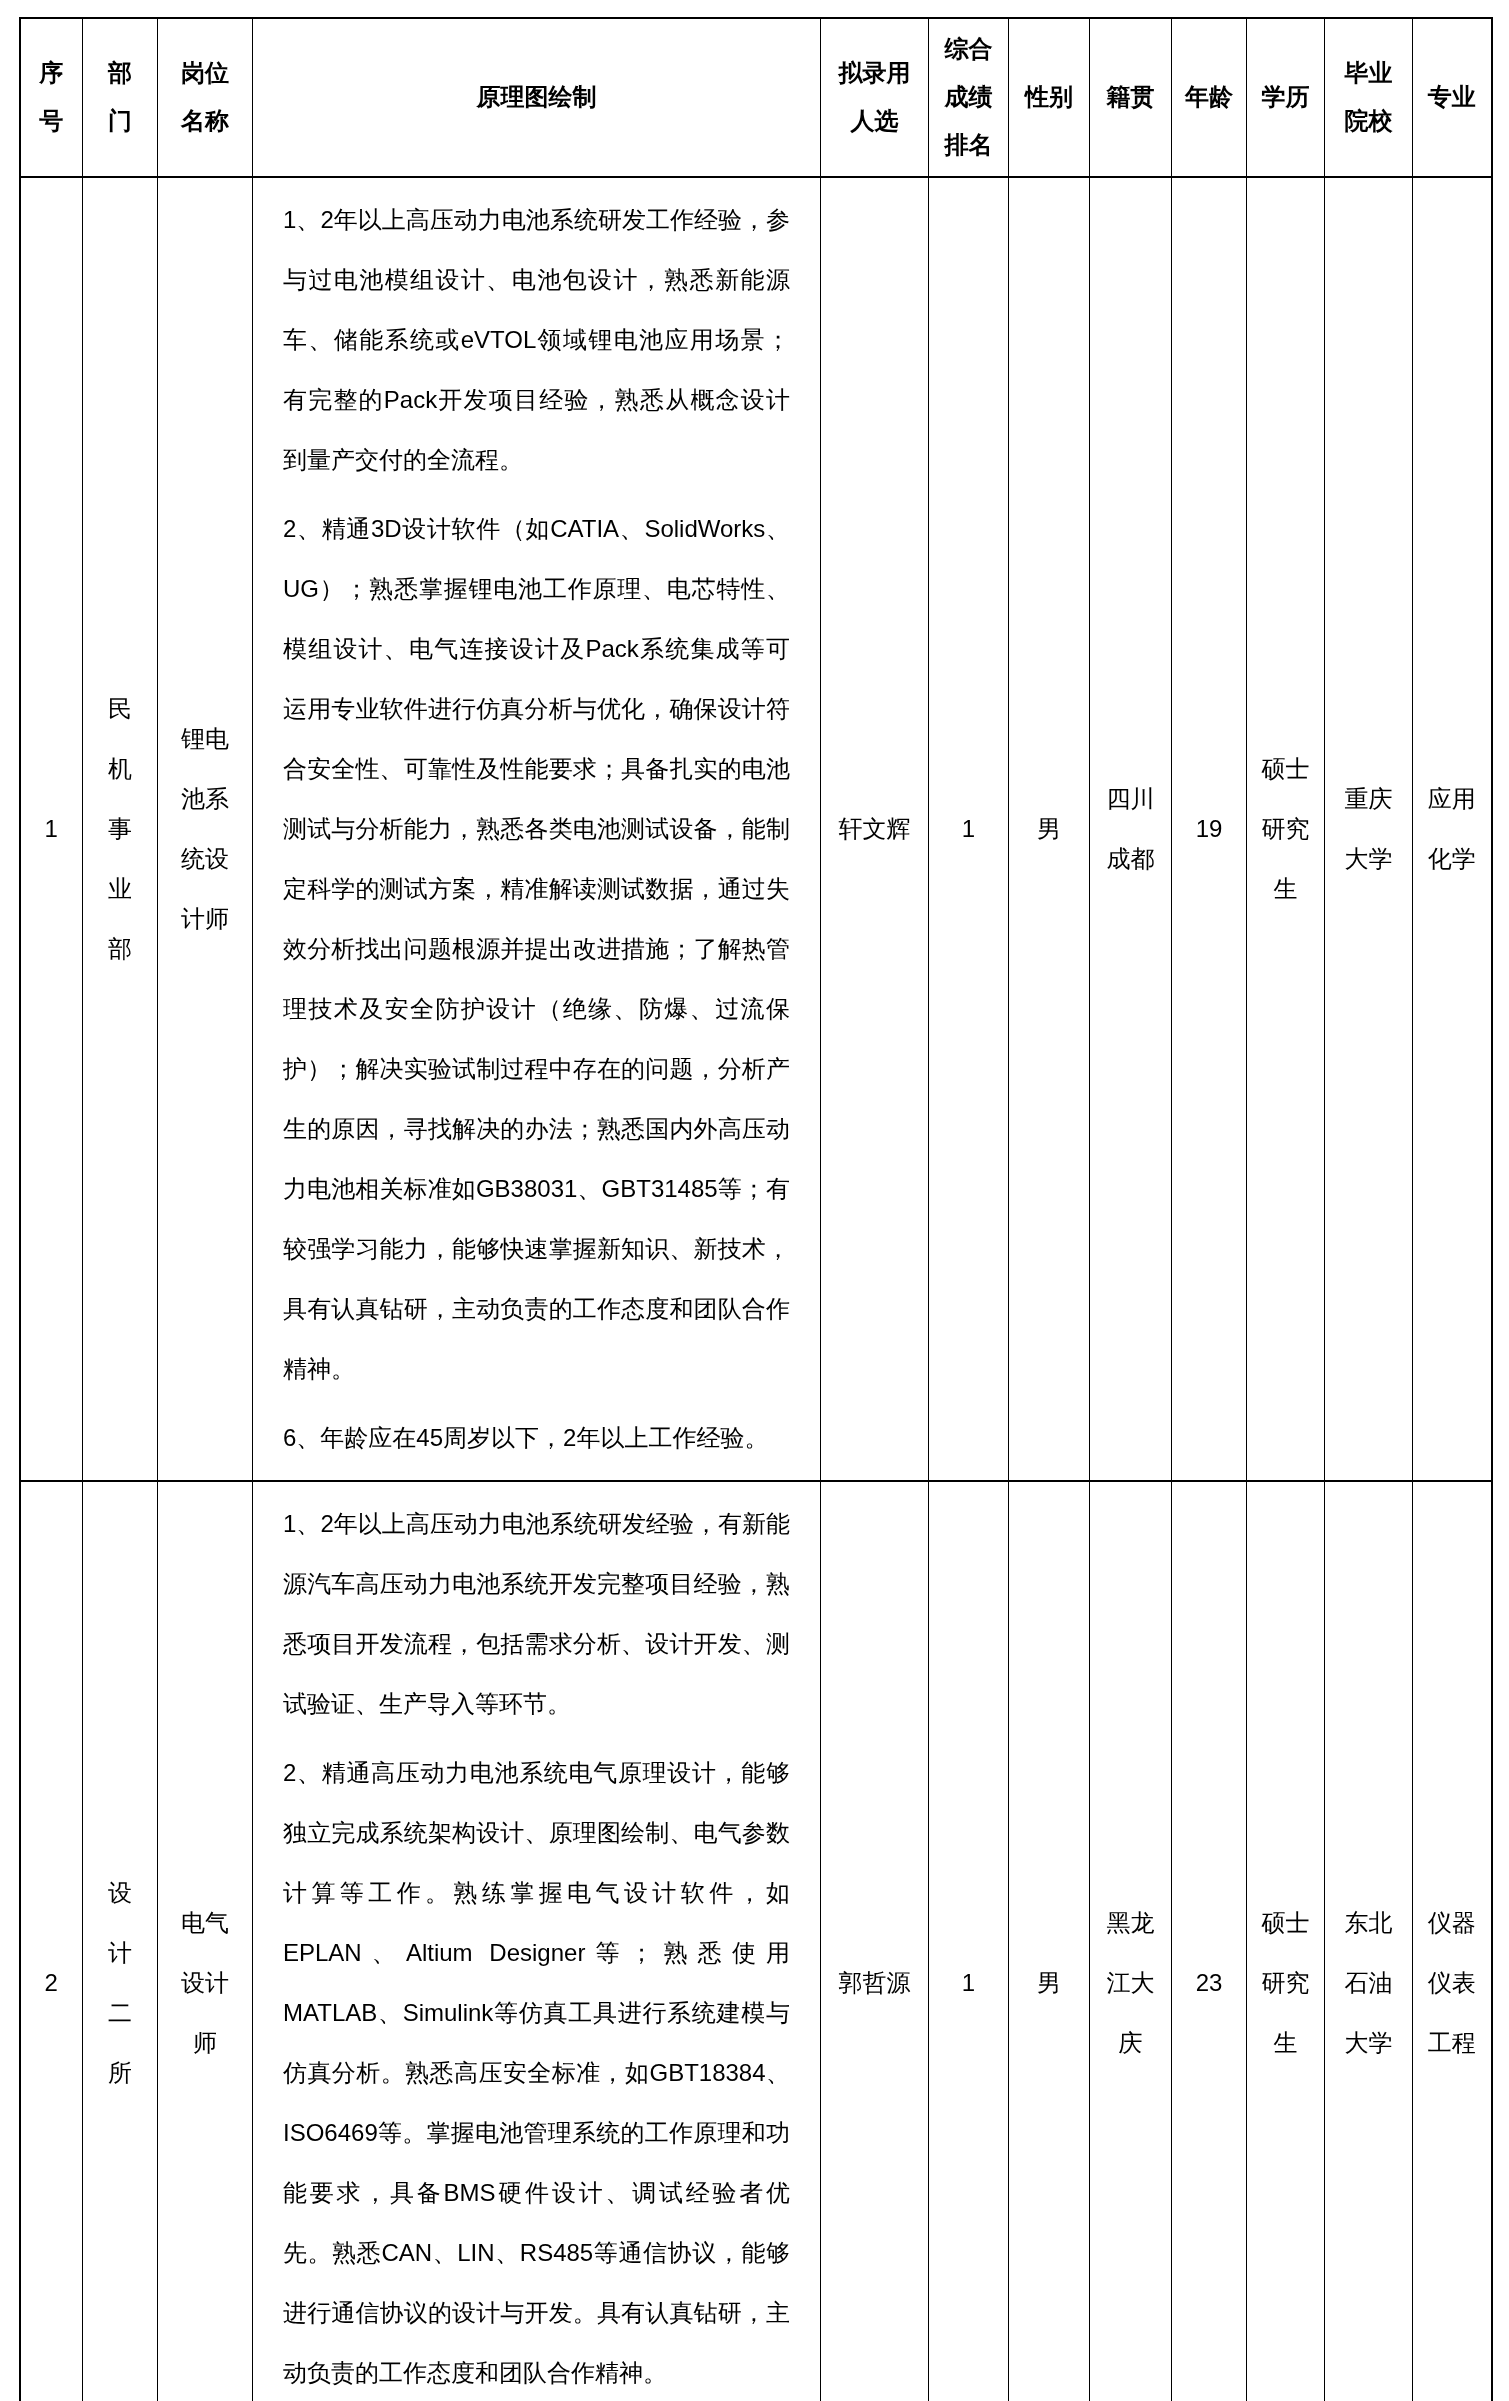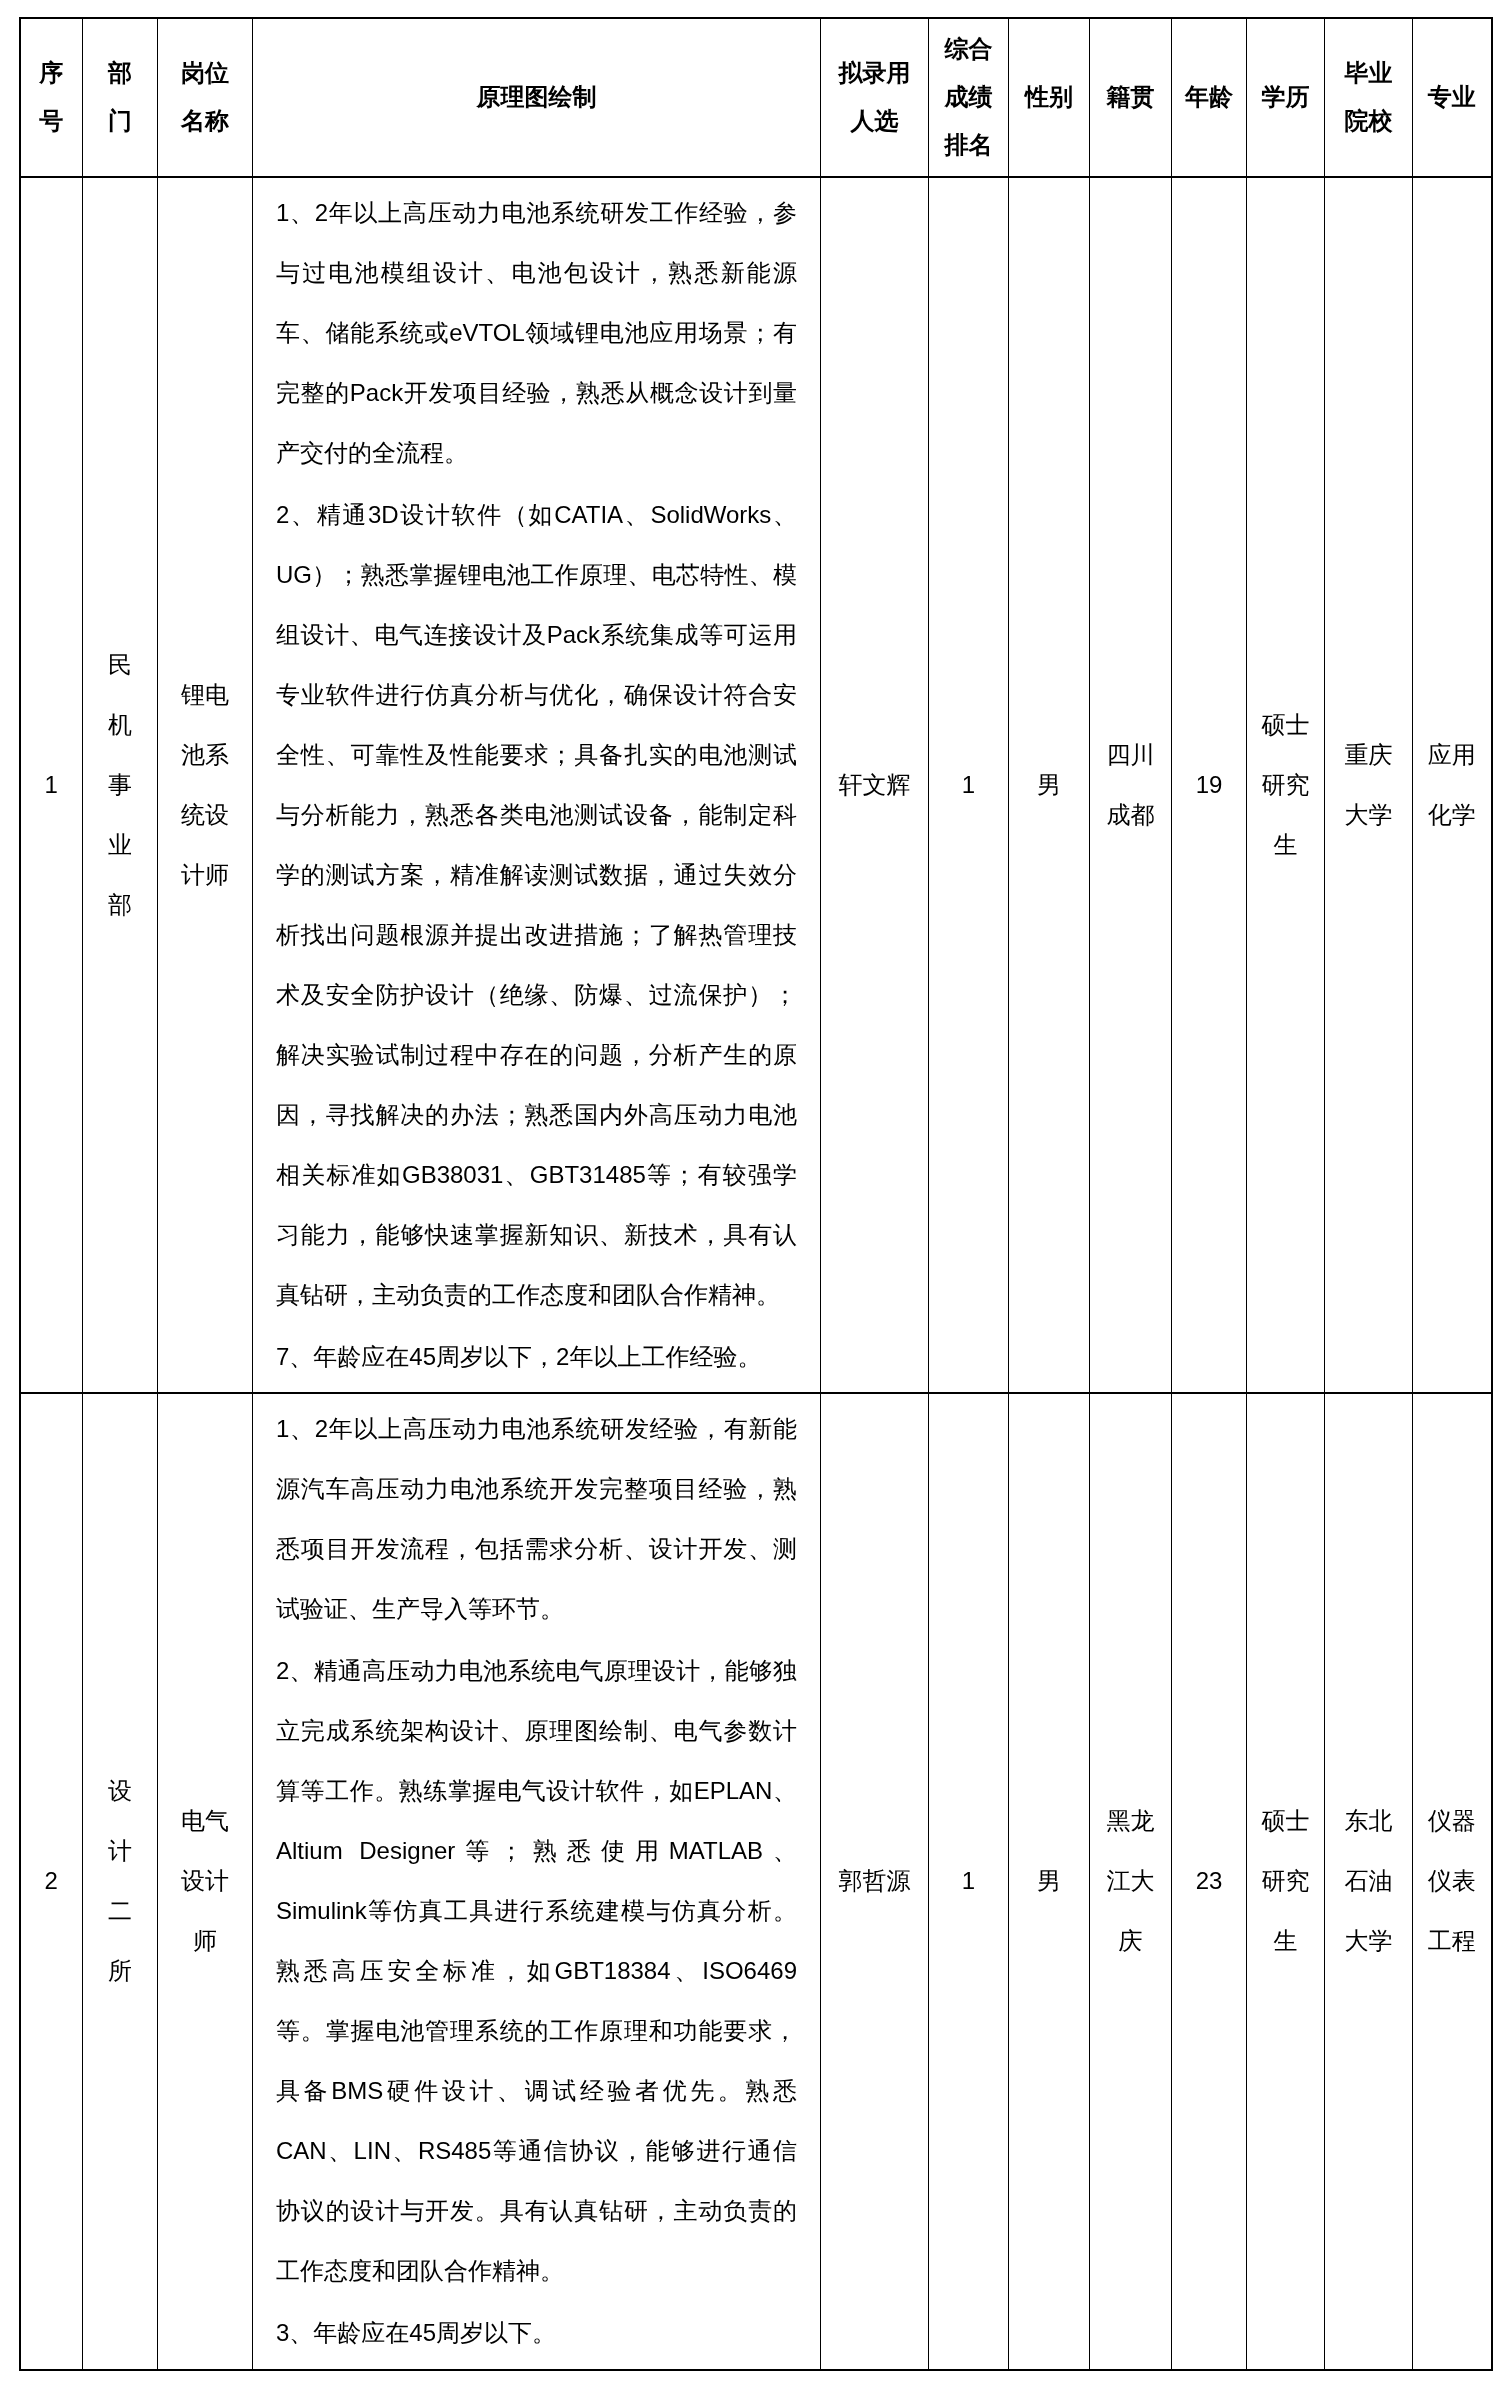--- a/index.html
+++ b/index.html
@@ -48,21 +48,21 @@
   td.pre {
     white-space: pre-line;
   }
   td.req {
     vertical-align: middle;
     text-align: justify;
     line-height: 2.5;
     padding: 3.2px 21px 3.2px 21px;
   }
   td.req p {
-    margin: 2px;
+    margin: 9px;
     text-align: justify;
     text-justify: inter-ideograph;
   }
 </style>
 </head>
 <body>
 
 <div class="page">
   <table class="recruit">
     <colgroup>
@@ -110,21 +110,21 @@
 事
 业
 部</td>
         <td class="c pre">锂电
 池系
 统设
 计师</td>
         <td class="req">
           <p>1、2年以上高压动力电池系统研发工作经验，参与过电池模组设计、电池包设计，熟悉新能源车、储能系统或eVTOL领域锂电池应用场景；有完整的Pack开发项目经验，熟悉从概念设计到量产交付的全流程。</p>
           <p>2、精通3D设计软件（如CATIA、SolidWorks、UG）；熟悉掌握锂电池工作原理、电芯特性、模组设计、电气连接设计及Pack系统集成等可运用专业软件进行仿真分析与优化，确保设计符合安全性、可靠性及性能要求；具备扎实的电池测试与分析能力，熟悉各类电池测试设备，能制定科学的测试方案，精准解读测试数据，通过失效分析找出问题根源并提出改进措施；了解热管理技术及安全防护设计（绝缘、防爆、过流保护）；解决实验试制过程中存在的问题，分析产生的原因，寻找解决的办法；熟悉国内外高压动力电池相关标准如GB38031、GBT31485等；有较强学习能力，能够快速掌握新知识、新技术，具有认真钻研，主动负责的工作态度和团队合作精神。</p>
-          <p>7、年龄应在45周岁以下，2年以上工作经验。</p>
+          <p>6、年龄应在45周岁以下，2年以上工作经验。</p>
         </td>
         <td class="c">轩文辉</td>
         <td class="c">1</td>
         <td class="c">男</td>
         <td class="c pre">四川
 成都</td>
         <td class="c">19</td>
         <td class="c pre">硕士
 研究
 生</td>

